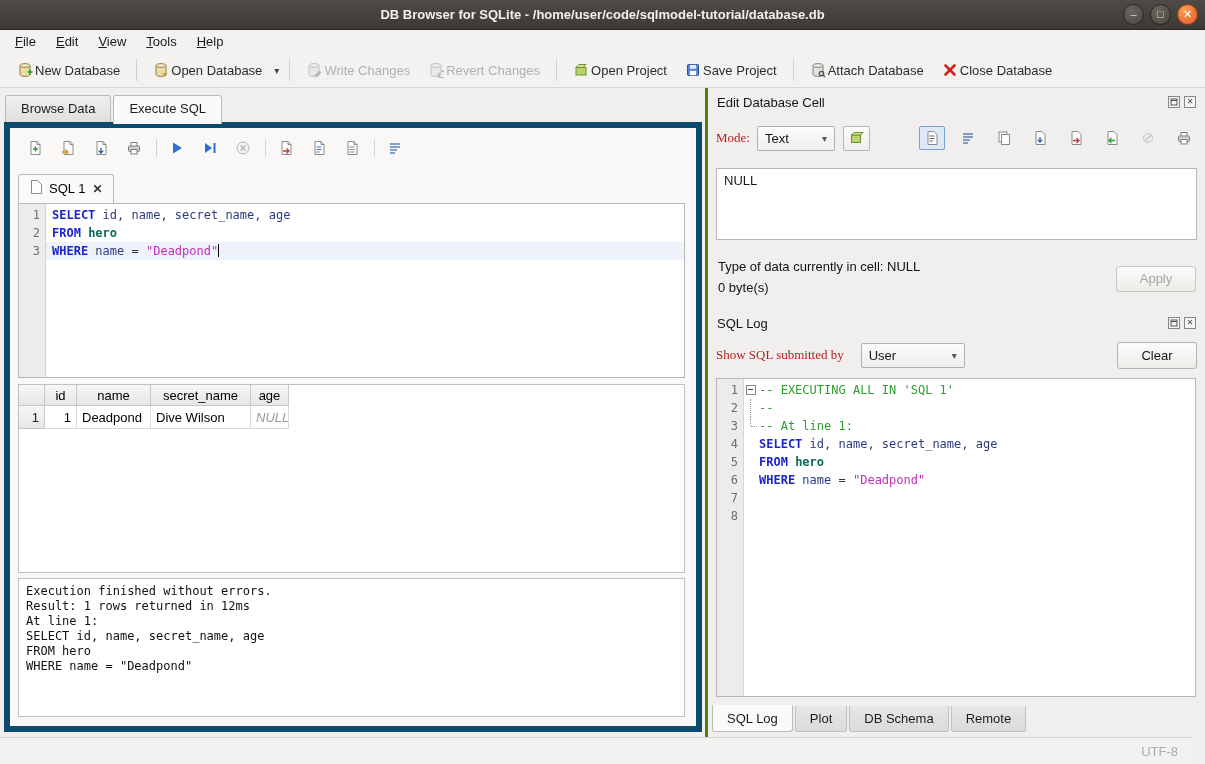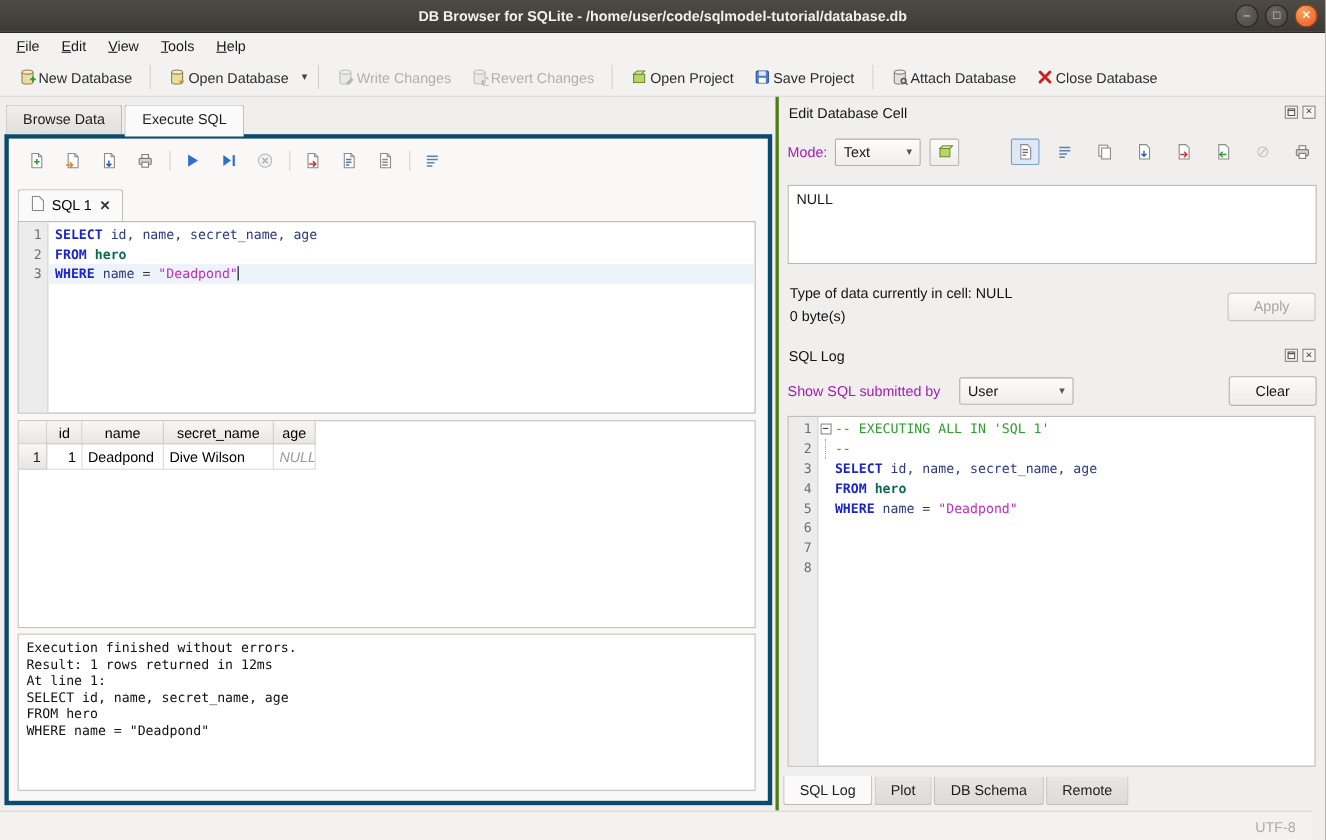--- a/index.html
+++ b/index.html
@@ -36,21 +36,21 @@
   .right-panel { position: absolute; top: 88px; left: 705px; width: 500px; bottom: 27px; border-left: 3px solid #4d7c0f; }
   .splitter { position: absolute; top: 88px; bottom: 27px; left: 702px; width: 4px; cursor: col-resize; }
 
   
   .tabbar { position: absolute; top: 7px; left: 5px; display: flex; z-index: 3; }
   .tab { padding: 5px 15px 6px; background: linear-gradient(#f0efee, #e1dfdd); border: 1px solid #bcbab8;
     border-bottom: none; margin-right: 2px; border-radius: 3px 3px 0 0; color: #1c1c1c; }
   .tab.active { background: #fbfafa; padding-bottom: 8px; margin-bottom: -2px; }
 
   .left-frame { position: absolute; top: 34px; left: 4px; right: 3px; bottom: 5px;
-    background: #f9f8f7; border: 4px solid #0c4a6e; }
+    background: #f9f8f7; border: 6px solid #0c4a6e; }
 
   
   .ed-toolbar { position: absolute; top: 8px; left: 14px; height: 24px; display: flex; align-items: center; }
   .ed-btn { width: 22px; height: 22px; display: flex; align-items: center; justify-content: center; margin-right: 11px; }
   .ed-sep { width: 1px; height: 18px; background: #d5d3d1; margin: 0 9px 0 0; }
 
   
   .sql-subtabs { position: absolute; top: 46px; left: 8px; display: flex; align-items: flex-end; z-index: 2; }
   .sql-subtab { display: flex; align-items: center; gap: 7px; padding: 5px 11px 6px; background: #fbfafa;
     border: 1px solid #bcbab8; border-bottom: none; border-radius: 3px 3px 0 0; }
@@ -91,21 +91,21 @@
     padding: 5px 7px; overflow: hidden; }
   .messages div { height: 15px; line-height: 15px; white-space: pre; }
 
   
   .dock-header { position: absolute; left: 0; right: 0; height: 20px; display: flex; align-items: center; padding: 0 9px; color: #141414; }
   .dock-tools { margin-left: auto; display: flex; gap: 4px; align-items: center; }
   .dock-btn { width: 12px; height: 12px; border: 1px solid #8a8886; background: #f6f5f4;
     display: flex; align-items: center; justify-content: center; font-size: 8px; color: #444; line-height: 1; }
 
   .mode-row { position: absolute; top: 36px; left: 8px; right: 8px; height: 28px; display: flex; align-items: center; }
-  .field-label { margin-right: 7px; color: #a21caf; }
+  .field-label { margin-right: 7px; color: #b91c1c; font-family: Liberation Serif, serif; }
   .select { background: linear-gradient(#fdfcfb, #f0eeec); border: 1px solid #b4b2b0; border-radius: 2px;
     height: 25px; display: flex; align-items: center; justify-content: space-between; padding: 0 7px; gap: 10px; color: #141414; }
   .select .caret { font-size: 10px; color: #555; }
   .sel-mode { width: 78px; }
   .sel-user { width: 104px; }
   .sq-btn { width: 27px; height: 25px; margin-left: 8px; border: 1px solid #b8b6b4; border-radius: 2px;
     background: linear-gradient(#fdfcfb, #efedeb); display: flex; align-items: center; justify-content: center; }
   .mode-icons { margin-left: auto; display: flex; gap: 10px; align-items: center; }
   .mi-btn { width: 26px; height: 24px; display: flex; align-items: center; justify-content: center; border: 1px solid transparent; }
   .mi-btn.pressed { border: 1px solid #78a1d2; background: #dce8f5; border-radius: 2px; }
@@ -550,20 +550,21 @@
         <div>3</div>
         <div>4</div>
         <div>5</div>
         <div>6</div>
         <div>7</div>
         <div>8</div>
       </div>
       <div class="log-code">
         <div class="log-line"><span class="tree t-box"></span><span class="com">-- EXECUTING ALL IN 'SQL 1'</span></div>
         <div class="log-line"><span class="tree t-v"></span><span class="com">--</span></div>
+        <div class="log-line"><span class="tree t-l"></span><span class="com">-- At line 1:</span></div>
         <div class="log-line"><span class="tree"></span><span class="kw">SELECT </span><span class="idf">id, name, secret_name, age</span></div>
         <div class="log-line"><span class="tree"></span><span class="kw">FROM </span><span class="tbl">hero</span></div>
         <div class="log-line"><span class="tree"></span><span class="kw">WHERE </span><span class="idf">name</span><span class="op"> = </span><span class="str">"Deadpond"</span></div>
         <div class="log-line"><span class="tree"></span></div>
       </div>
     </div>
 
     <div class="bottom-tabs">
       <div class="btab active">SQL Log</div>
       <div class="btab">Plot</div>

